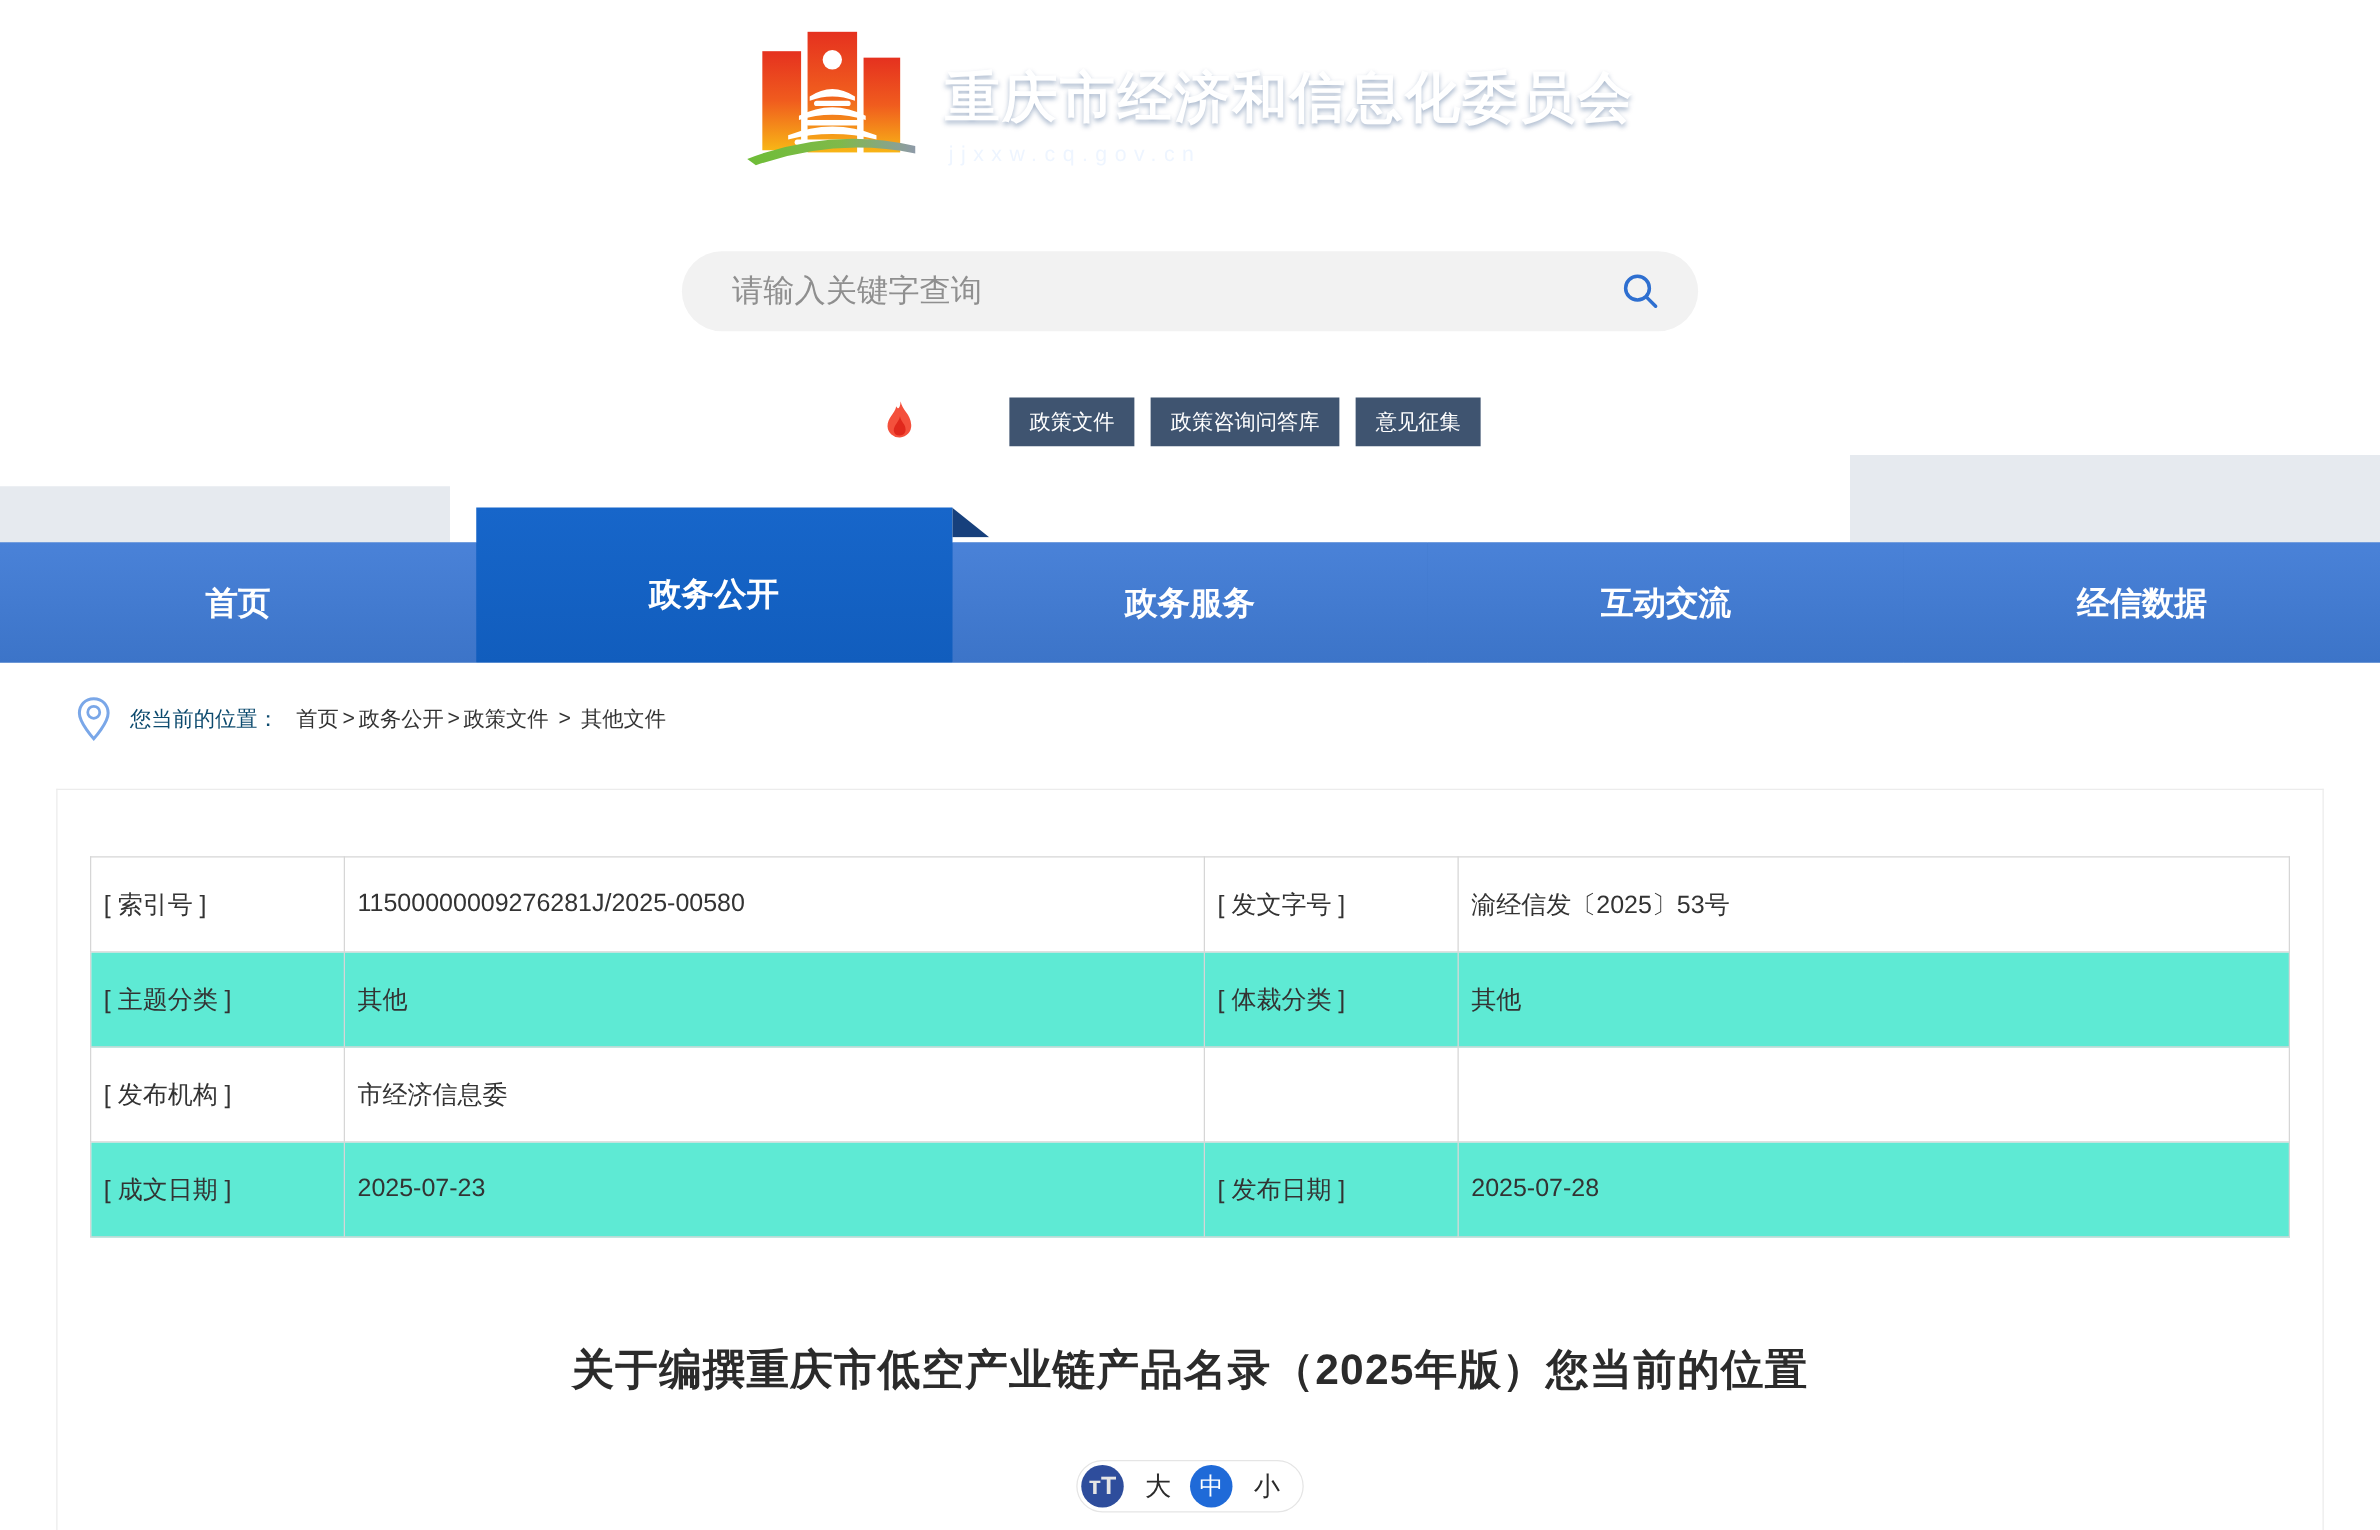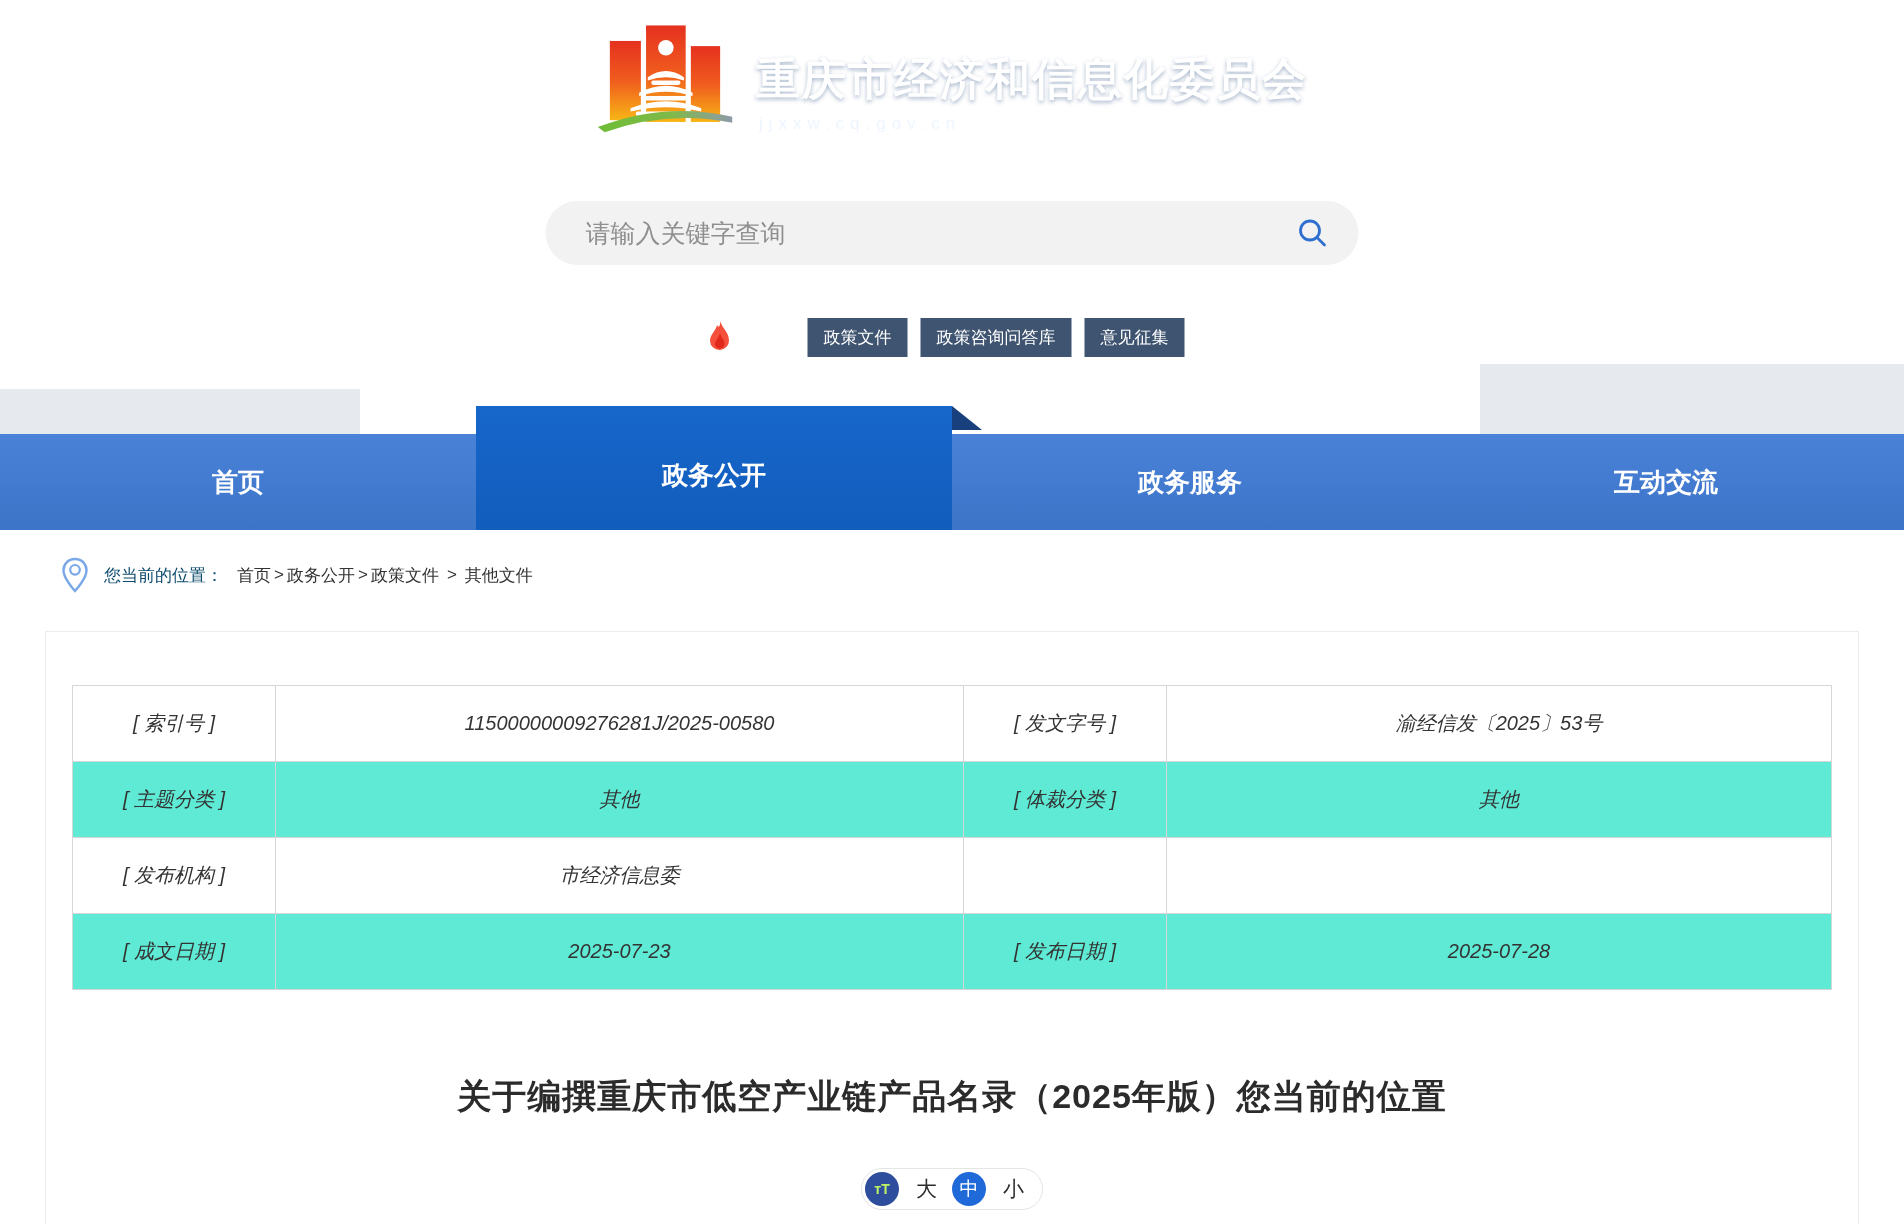--- a/index.html
+++ b/index.html
@@ -55,34 +55,34 @@
   .crumb-prefix { font-size:17px; color:#0c4a6e; margin-right:14px; }
   .crumb-link { font-size:17px; color:#333; cursor:pointer; }
   .crumb-sep { font-size:17px; color:#333; margin:0 3px; }
   .crumb-sep.wide { margin:0 8px; }
 
   
   .card { width:1814px; margin:37px auto 0; background:#fff;
           border:1px solid #ececec; border-bottom:none; height:660px; padding-top:53px; }
 
   table.meta { border-collapse:collapse; table-layout:fixed; margin:0 auto; }
-  table.meta td { border:1px solid #d6d6d6; height:76px; text-align:center;
-                  vertical-align:middle; font-size:20px; color:#333; padding:0 10px;font-style:italic; }
+  table.meta td { border:1px solid #d6d6d6; height:76px; 
+                  vertical-align:middle; font-size:20px; color:#333; padding:0 10px; }
   table.meta tr.stripe td { background:#5eead4; }
   .c1 { width:203px; } .c2 { width:688px; } .c3 { width:203px; } .c4 { width:665px; }
 
   .doc-title { margin-top:84px; text-align:center; font-size:34px; font-weight:bold;
                color:#2b2b2b; letter-spacing:1px; line-height:44px; }
 
   .size-pill { margin:50px auto 0; width:fit-content; display:flex; align-items:center;
                border:1px solid #e5e5e5; border-radius:21px; background:#fff;
                padding:3px 18px 3px 3px; }
   .size-circle { width:34px; height:34px; border-radius:50%; display:flex;
                align-items:center; justify-content:center; flex:0 0 auto; }
-  .size-tt  { background:#2e4d9c; color:#bef264; font-size:14px; font-weight:bold; }
+  .size-tt  { background:#2e4d9c; color:#e5e5e5; font-size:20px; font-weight:bold; }
   .size-mid { background:#1f6ad8; color:#fff; font-size:19px; cursor:pointer; margin-left:15px; }
   .size-opt { font-size:21px; color:#2b2b2b; cursor:pointer; margin-left:17px; }
 </style>
 </head>
 <body>
 
 <div class="hero">
 
   <svg class="hero-decor" viewBox="0 0 1904 210" preserveAspectRatio="none">
     <g fill="rgba(255,255,255,0.06)">
@@ -166,20 +166,21 @@
 </div>
 
 <div class="nav">
   <div class="tab">首页</div>
   <div class="tab active">
     <span>政务公开</span>
     <span class="fold"></span>
   </div>
   <div class="tab">政务服务</div>
   <div class="tab">互动交流</div>
+  <div class="tab">经信数据</div>
 </div>
 
 <div class="breadcrumb">
   <svg class="pin" viewBox="0 0 34 38">
     <path d="M17 3 C10 3 5.5 8.2 5.5 14.4 C5.5 22.5 17 35 17 35 C17 35 28.5 22.5 28.5 14.4 C28.5 8.2 24 3 17 3 Z" fill="none" stroke="#7aa7e8" stroke-width="2.4"></path>
     <circle cx="17" cy="13.8" r="4.8" fill="none" stroke="#7aa7e8" stroke-width="2.2"></circle>
   </svg>
   <span class="crumb-prefix">您当前的位置：</span>
   <span class="crumb-link">首页</span>
   <span class="crumb-sep">&gt;</span>

